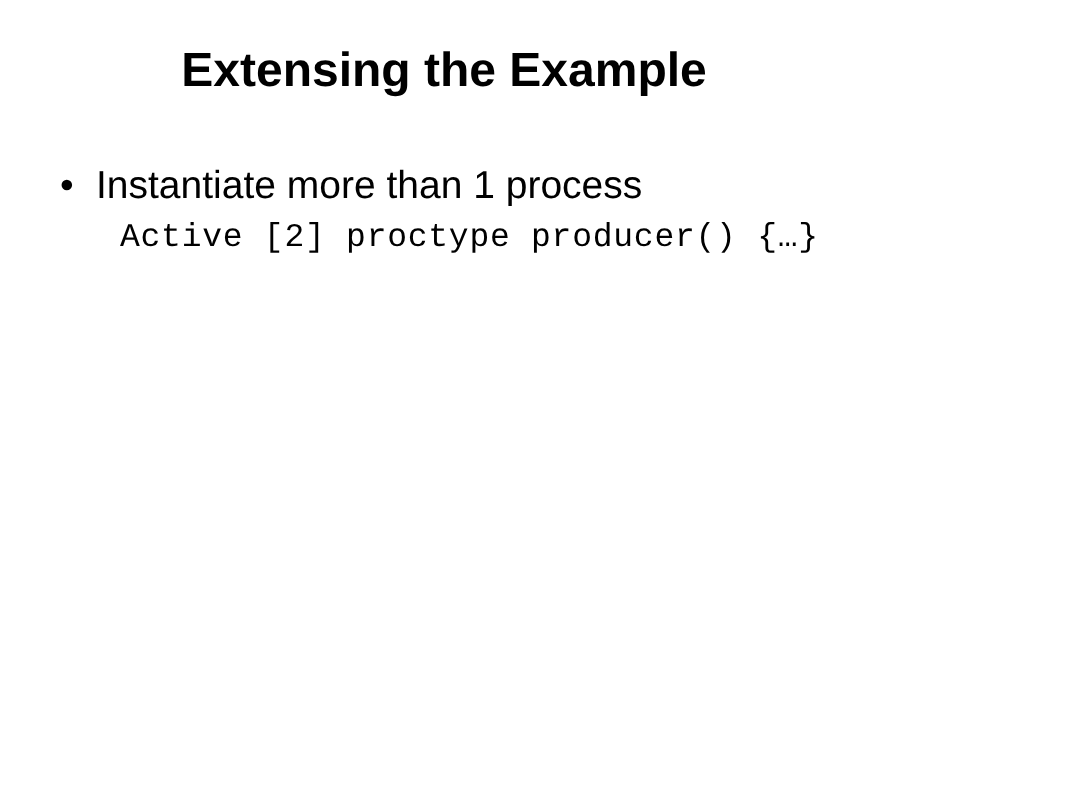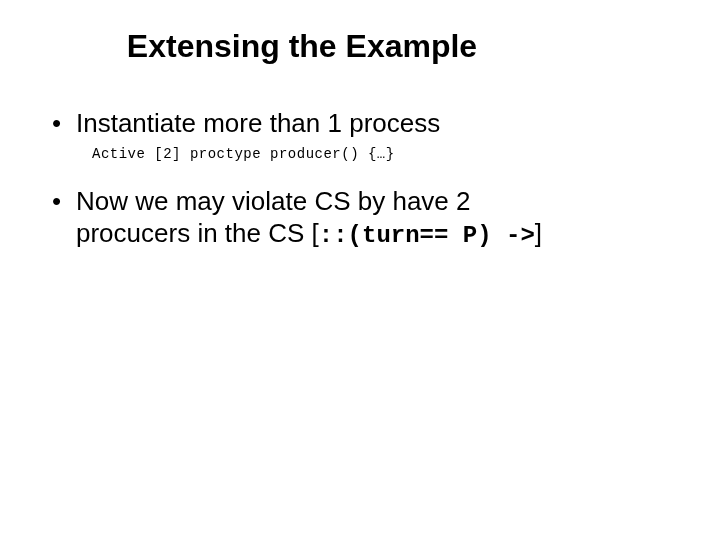--- a/index.html
+++ b/index.html
@@ -1,31 +1,26 @@
 <!DOCTYPE html>
 <html><head>
 <meta charset="utf-8">
 <style>
   * { margin: 0; padding: 0; box-sizing: border-box; }
   html, body { width: 720px; height: 540px; background: #fff; font-family: Arial, Helvetica, sans-serif; color: #000; }
-  .slide { width: 592px; height: 540px; padding: 28px 36px 36px 48px; }
+  .slide { width: 592px; height: 540px; padding: 28px 36px 36px 36px; }
   .title { font-size: 32px; font-weight: bold; text-align: center; margin-bottom: 42px; }
   .bullets { list-style: none; }
   .bullets > li { font-size: 26px; line-height: 1.25; margin-bottom: 6px; position: relative; padding-left: 28px; margin-top: 23px; }
   .bullets > li::before { content: "•"; position: absolute; left: 4px; top: 0; font-size: 26px; }
-  .code-line { font-family: "Courier New", Courier, monospace; font-size: 14px; padding-left: 44px; margin-bottom: 18px; letter-spacing: 0.5px; }
+  .code-line { font-family: "Courier New", Courier, monospace; font-size: 22px; padding-left: 44px; margin-bottom: 18px; letter-spacing: 0.5px; }
   .inline-code { font-family: "Courier New", Courier, monospace; font-weight: bold; font-size: 24px; }
 </style>
 </head>
 <body>
 
 <div class="slide">
   <h1 class="title">Extensing the Example</h1>
   <ul class="bullets">
     <li>Instantiate more than 1 process</li>
   </ul>
   <div class="code-line">Active [2] proctype producer() {…}</div>
-  <ul class="bullets">
-    <li>
-      <span>Now we may violate CS by have 2 procucers in the CS [</span><span class="inline-code">::(turn== P) -&gt;</span><span>]</span>
-    </li>
-  </ul>
 </div>
 
 </body></html>

